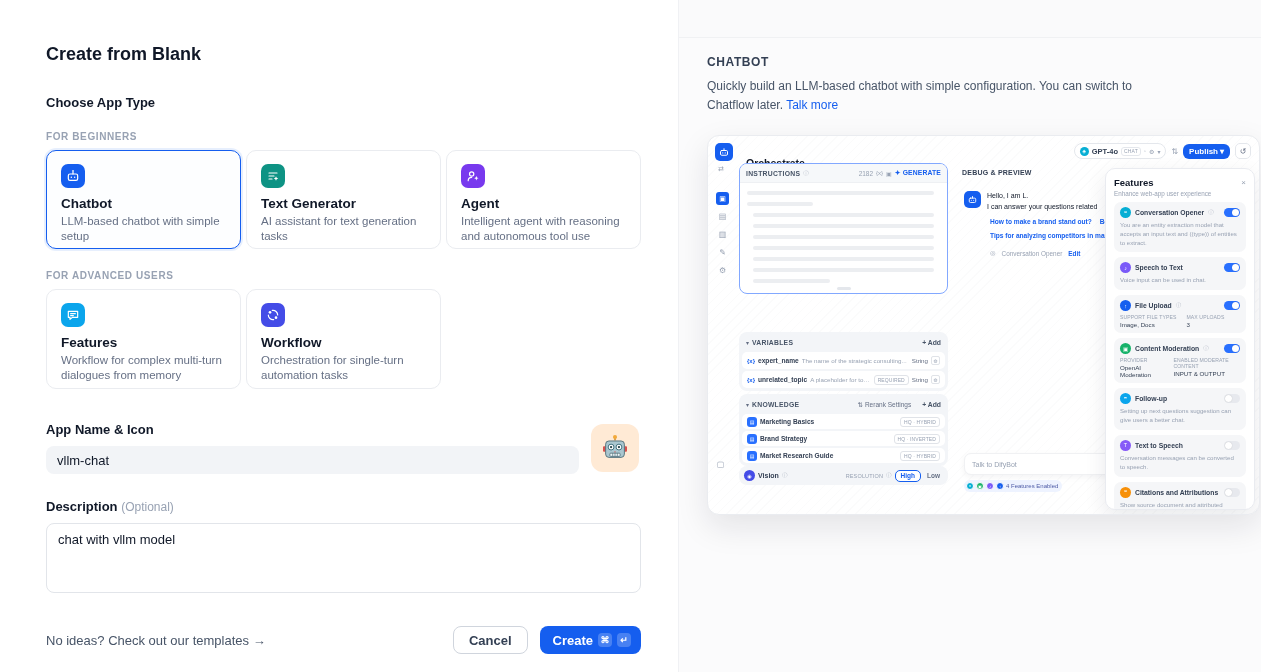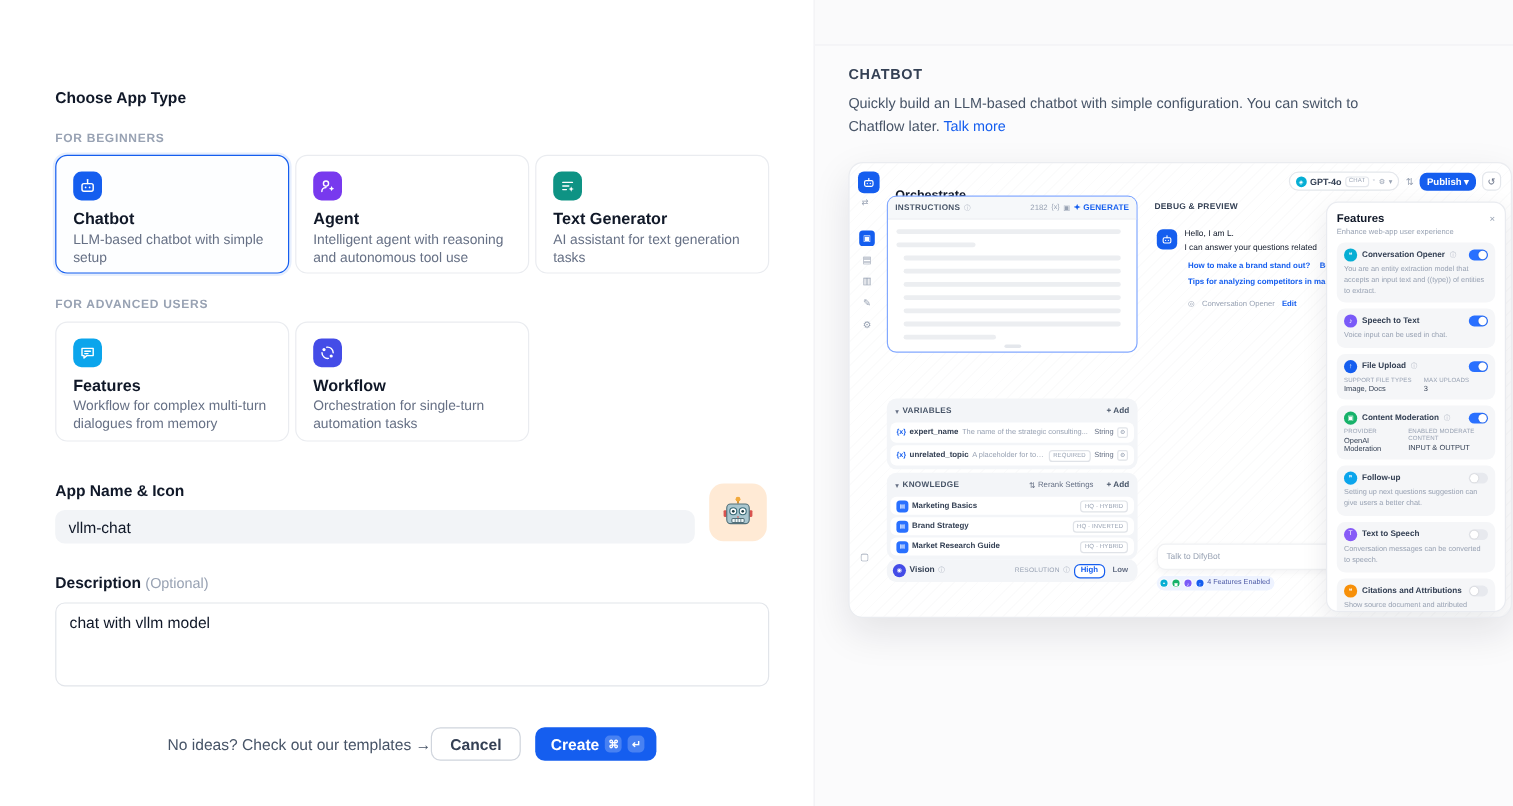--- a/index.html
+++ b/index.html
@@ -21,21 +21,21 @@
   .card-desc { margin-top:3px; font-size:11.5px; color:#667085; line-height:1.32; }
 
   .name-block { position:relative; margin-top:33px; }
   .field-label { font-size:13px; font-weight:bold; color:#101828; }
   .field-label .optional { font-weight:normal; color:#98a2b3; font-size:12px; }
   .name-input { margin-top:9px; width:533px; height:28px; background:#f2f4f7; border:none; border-radius:8px; padding:0 11px; font-size:13px; color:#101828; font-family:"Liberation Sans",sans-serif; }
   .app-icon-btn { position:absolute; top:2px; right:2px; width:48px; height:48px; border-radius:12px; background:#ffead5; display:flex; align-items:center; justify-content:center; cursor:pointer; }
   .desc-block { margin-top:25px; }
   .desc-textarea { margin-top:9px; width:595px; height:70px; background:#fff; border:1px solid #e2e5ea; border-radius:8px; padding:8px 11px; font-size:13px; color:#101828; resize:none; font-family:"Liberation Sans",sans-serif; }
 
-  .footer-row { margin-top:29px; display:flex; align-items:center; justify-content:center; }
+  .footer-row { margin-top:29px; display:flex; align-items:center; justify-content:space-between; }
   .templates-link { font-size:13px; color:#475467; cursor:pointer; }
   .footer-btns { display:flex; gap:12px; }
   .btn-cancel { height:28px; padding:0 15px; background:#fff; border:1px solid #d0d5dd; border-radius:8px; font-size:13px; font-weight:bold; color:#344054; display:flex; align-items:center; cursor:pointer; }
   .btn-create { height:28px; padding:0 10px 0 13px; border:none; border-radius:8px; font-size:13px; font-weight:bold; color:#fff; display:flex; align-items:center; gap:5px; cursor:pointer; }
   .kbd { display:inline-flex; align-items:center; justify-content:center; min-width:14px; height:14px; border-radius:4px; background:rgba(255,255,255,.22); font-size:9px; padding:0 2px; }
 
   
   .right-pane { position:absolute; left:678px; top:0; width:583px; height:672px; background:#fbfbfc; border-left:1px solid #f0f1f4; }
   .right-top-strip { height:38px; border-bottom:1px solid #f0f1f3; background:#fafafb; }
   .right-body { padding:17px 28px 0 28px; }
@@ -122,62 +122,63 @@
   .f-meta { margin-top:3px; display:flex; gap:10px; }
   .f-meta-k { font-size:5.1px; color:#98a2b3; letter-spacing:.02em; }
   .f-meta-v { margin-top:1px; font-size:6.2px; color:#344054; }
 </style>
 </head>
 <body>
 
 <div class="screen">
 
   <div class="left-pane">
+    <div class="page-title">Create from Blank</div>
     <div class="choose-label">Choose App Type</div>
 
     <div class="section-label">FOR BEGINNERS</div>
     <div class="card-row">
 
       <div class="app-card selected">
         <div class="card-icon" style="background: rgb(21, 94, 239);">
           <svg width="16" height="16" viewBox="0 0 24 24" fill="none" stroke="#fff" stroke-width="1.8" stroke-linecap="round">
             <rect x="5" y="9" width="14" height="9.5" rx="2.5"></rect>
               <line x1="12" y1="9" x2="12" y2="5.5"></line>
             <circle cx="12" cy="4.3" r="1.2" fill="#fff" stroke="none"></circle>
             <circle cx="9.5" cy="13.8" r="1.1" fill="#fff" stroke="none"></circle>
               <circle cx="14.5" cy="13.8" r="1.1" fill="#fff" stroke="none"></circle>
           </svg>
         </div>
         <div class="card-title">Chatbot</div>
         <div class="card-desc">LLM-based chatbot with simple setup</div>
       </div>
 
       <div class="app-card">
-        <div class="card-icon" style="background: rgb(120, 57, 238);">
-          <svg width="16" height="16" viewBox="0 0 24 24" fill="none" stroke="#fff" stroke-width="1.8" stroke-linecap="round">
-            <circle cx="10" cy="9" r="3.2"></circle>
-              <path d="M4.8 19c0-3 2.3-5 5.2-5"></path>
-            <path d="M17 12l1 2.3 2.3 1-2.3 1-1 2.3-1-2.3-2.3-1 2.3-1z" fill="#fff" stroke="none"></path>
-          </svg>
-        </div>
-        <div class="card-title">Agent</div>
-        <div class="card-desc">Intelligent agent with reasoning and autonomous tool use</div>
-      </div>
-
-      <div class="app-card">
         <div class="card-icon" style="background: rgb(14, 147, 132);">
           <svg width="16" height="16" viewBox="0 0 24 24" fill="none" stroke="#fff" stroke-width="1.8" stroke-linecap="round">
             <line x1="6" y1="7.5" x2="18" y2="7.5"></line>
               <line x1="6" y1="12" x2="13.5" y2="12"></line>
               <line x1="6" y1="16.5" x2="10.5" y2="16.5"></line>
             <path d="M16.5 12.5l1 2.3 2.3 1-2.3 1-1 2.3-1-2.3-2.3-1 2.3-1z" fill="#fff" stroke="none"></path>
           </svg>
         </div>
         <div class="card-title">Text Generator</div>
         <div class="card-desc">AI assistant for text generation tasks</div>
+      </div>
+
+      <div class="app-card">
+        <div class="card-icon" style="background: rgb(120, 57, 238);">
+          <svg width="16" height="16" viewBox="0 0 24 24" fill="none" stroke="#fff" stroke-width="1.8" stroke-linecap="round">
+            <circle cx="10" cy="9" r="3.2"></circle>
+              <path d="M4.8 19c0-3 2.3-5 5.2-5"></path>
+            <path d="M17 12l1 2.3 2.3 1-2.3 1-1 2.3-1-2.3-2.3-1 2.3-1z" fill="#fff" stroke="none"></path>
+          </svg>
+        </div>
+        <div class="card-title">Agent</div>
+        <div class="card-desc">Intelligent agent with reasoning and autonomous tool use</div>
       </div>
     </div>
 
     <div class="section-label">FOR ADVANCED USERS</div>
     <div class="card-row">
 
       <div class="app-card tall">
         <div class="card-icon" style="background: rgb(11, 165, 236);">
           <svg width="16" height="16" viewBox="0 0 24 24" fill="none" stroke="#fff" stroke-width="1.8" stroke-linecap="round" stroke-linejoin="round">
             <path d="M5 6.5h14v9H11l-3.5 3v-3H5z"></path>

